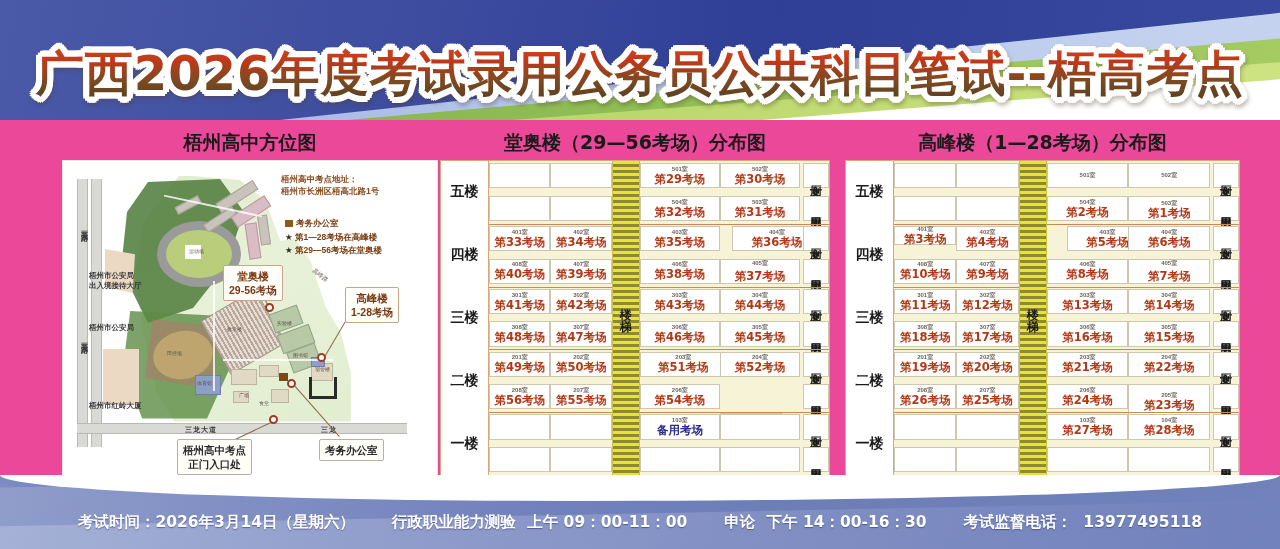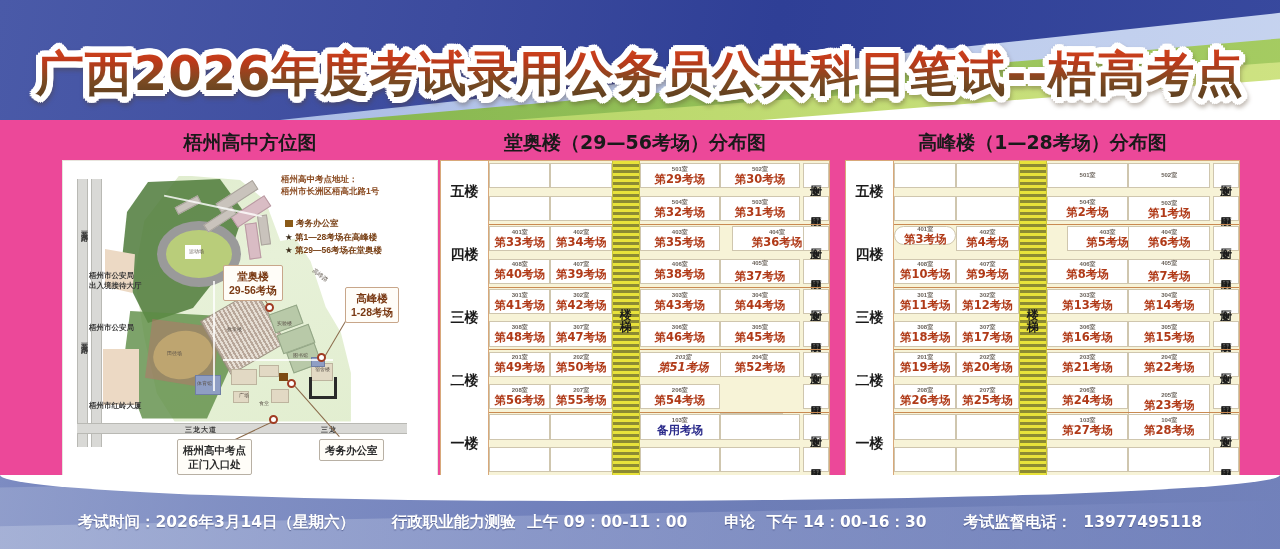--- a/index.html
+++ b/index.html
@@ -432,21 +432,21 @@
         <div style="position: absolute; left: 0px; top: 188.4px; width: 47px; height: 62.8px; background: rgb(255, 255, 255);"></div>
         <div class="floorlabel" style="top: 188.4px; height: 62.8px;">二楼</div>
         <div class="roomcell" style="left: 48px; top: 190.598px; width: 61.4225px; height: 25.12px;">
           <div class="rno">201室</div>
           <div class="rex">第49考场</div>
         </div>
         <div class="roomcell" style="left: 109.422px; top: 190.598px; width: 61.4225px; height: 25.12px;">
           <div class="rno">202室</div>
           <div class="rex">第50考场</div>
         </div>
-        <div class="roomcell" style="left: 198.845px; top: 190.598px; width: 87px; height: 25.12px; font-style: italic;">
+        <div class="roomcell" style="left: 198.845px; top: 190.598px; width: 87px; height: 25.12px;">
           <div class="rno">203室</div>
           <div class="rex">第51考场</div>
         </div>
         <div class="roomcell" style="left: 278.923px; top: 190.598px; width: 80.0775px; height: 25.12px;">
           <div class="rno">204室</div>
           <div class="rex">第52考场</div>
         </div>
         <div class="toilet" style="left: 362px; top: 190.598px; height: 25.12px;">女厕</div>
         <div class="roomcell" style="left: 48px; top: 223.254px; width: 61.4225px; height: 25.12px;">
           <div class="rno">208室</div>
@@ -511,21 +511,21 @@
           <div class="rex">第2考场</div>
         </div>
         <div class="roomcell" style="left: 282.41px; top: 34.854px; width: 81.59px; height: 25.12px; justify-content: flex-end;">
           <div class="rno">503室</div>
           <div class="rex">第1考场</div>
         </div>
         <div class="toilet" style="left: 367px; top: 34.854px; height: 25.12px;">男厕</div>
         <div class="floorsep" style="top: 62.8px;"></div>
         <div style="position: absolute; left: 0px; top: 62.8px; width: 47px; height: 62.8px; background: rgb(255, 255, 255);"></div>
         <div class="floorlabel" style="top: 62.8px; height: 62.8px;">四楼</div>
-        <div class="roomcell" style="left: 48px; top: 64.998px; width: 62.41px; height: 19px; border-radius: 12px;">
+        <div class="roomcell" style="left: 48px; top: 64.998px; width: 62.41px; height: 19px;">
           <div class="rno">401室</div>
           <div class="rex">第3考场</div>
         </div>
         <div class="roomcell" style="left: 110.41px; top: 64.998px; width: 62.41px; height: 25.12px;">
           <div class="rno">402室</div>
           <div class="rex">第4考场</div>
         </div>
         <div class="roomcell" style="left: 200.82px; top: 64.998px; width: 81.59px; height: 25.12px; margin-left: 20px;">
           <div class="rno">403室</div>
           <div class="rex">第5考场</div>

